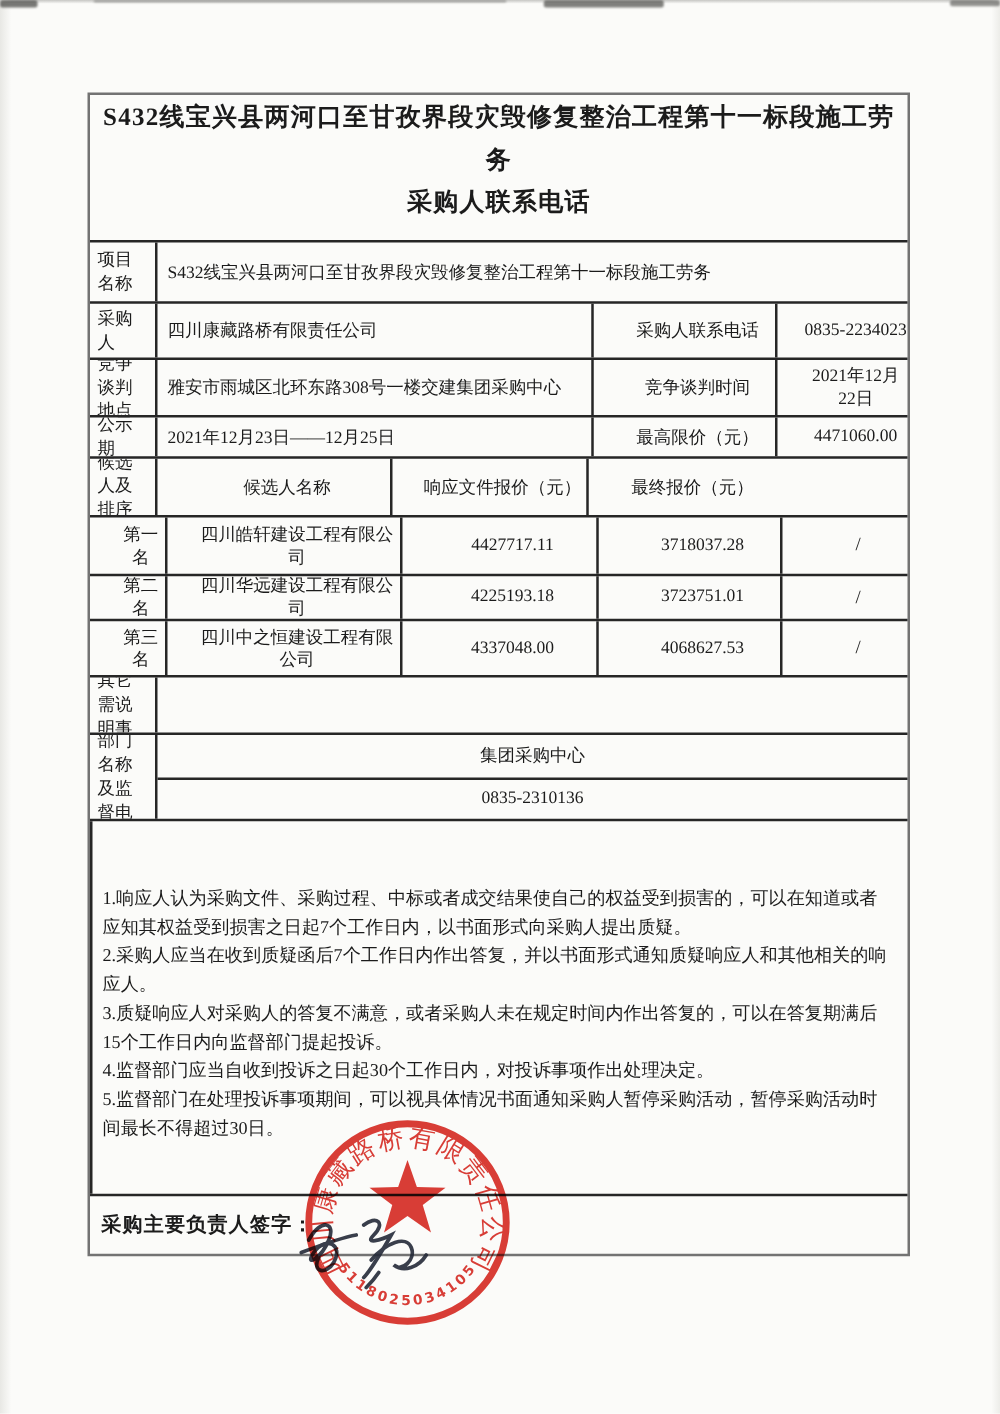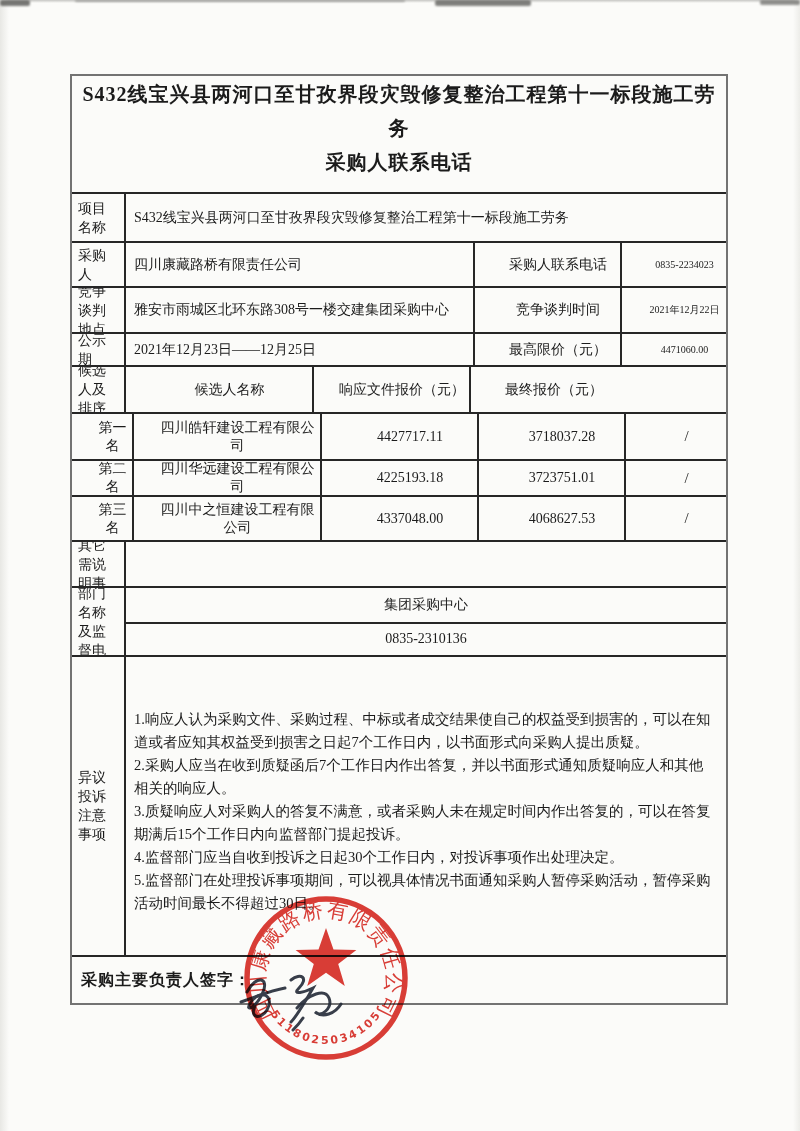--- a/index.html
+++ b/index.html
@@ -28,21 +28,21 @@
   .tbl { position:absolute; left:70px; top:74px; width:658px;
     border:2px solid #737373; z-index:10; background:transparent; }
   .trow { display:flex; border-top:2px solid #262626; align-items:stretch; }
   .trow.first { border-top:none; }
   .c { border-left:2px solid #262626; display:flex; align-items:center; overflow:hidden;padding-left:21px; }
   .c.nol { border-left:none; }
   .label { width:52px; padding:2px 10px 2px 6px; font-size:14px; line-height:19px; }
   .val-left { flex:1; padding:2px 6px 2px 8px; font-size:14px; }
   .cen { justify-content:center; text-align:center; }
   .w-tel-label { width:147px; font-size:14px; }
-  .w-tel-val { width:106px; font-size:10px; }
+  .w-tel-val { width:106px; font-size:14px; }
   .title-row { height:116px; justify-content:center; align-items:center; display:flex;
     text-align:center; padding-bottom:12px; }
   .title-text { font-weight:bold; font-size:20px; line-height:34px; letter-spacing:1px; }
   
   .w-rank { width:60px; font-size:14px; }
   .w-name { width:188px; font-size:14px; }
   .w-doc  { width:157px; font-size:14px; }
   .w-fin  { width:147px; font-size:14px; }
   .w-rem  { flex:1; font-size:15px; }
   .hdr { font-size:14px; }
@@ -146,21 +146,20 @@
 
   <div class="trow" style="height:69px">
     <div class="c nol label">监督部门名称及监督电话</div>
     <div class="stack">
       <div class="sub" style="height:35px">集团采购中心</div>
       <div class="sub second" style="height:34px">0835-2310136</div>
     </div>
   </div>
 
   <div class="trow" style="height:300px">
-    <div class="c nol label">异议投诉注意事项</div>
     <div class="c obj-val">
       <div>
         <div class="obj-line">1.响应人认为采购文件、采购过程、中标或者成交结果使自己的权益受到损害的，可以在知道或者应知其权益受到损害之日起7个工作日内，以书面形式向采购人提出质疑。</div>
         <div class="obj-line">2.采购人应当在收到质疑函后7个工作日内作出答复，并以书面形式通知质疑响应人和其他相关的响应人。</div>
         <div class="obj-line">3.质疑响应人对采购人的答复不满意，或者采购人未在规定时间内作出答复的，可以在答复期满后15个工作日内向监督部门提起投诉。</div>
         <div class="obj-line">4.监督部门应当自收到投诉之日起30个工作日内，对投诉事项作出处理决定。</div>
         <div class="obj-line">5.监督部门在处理投诉事项期间，可以视具体情况书面通知采购人暂停采购活动，暂停采购活动时间最长不得超过30日。</div>
       </div>
     </div>
   </div>

